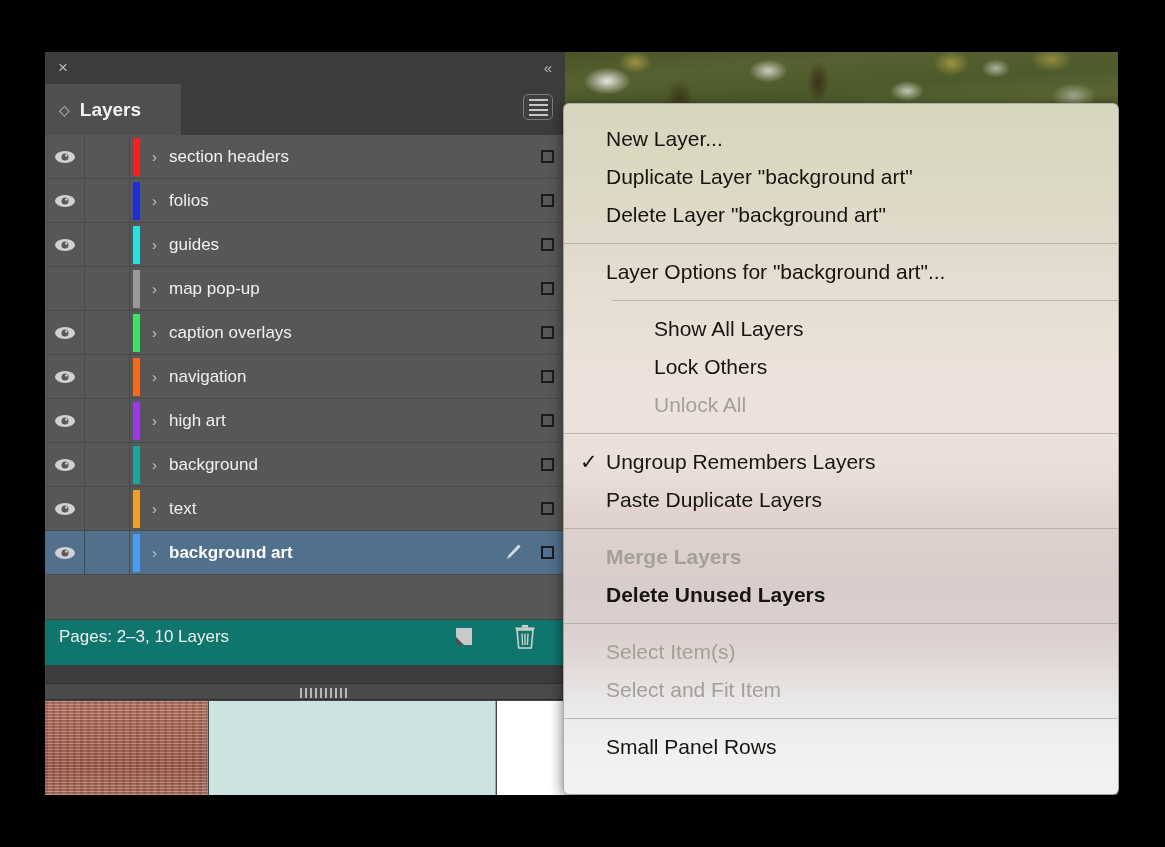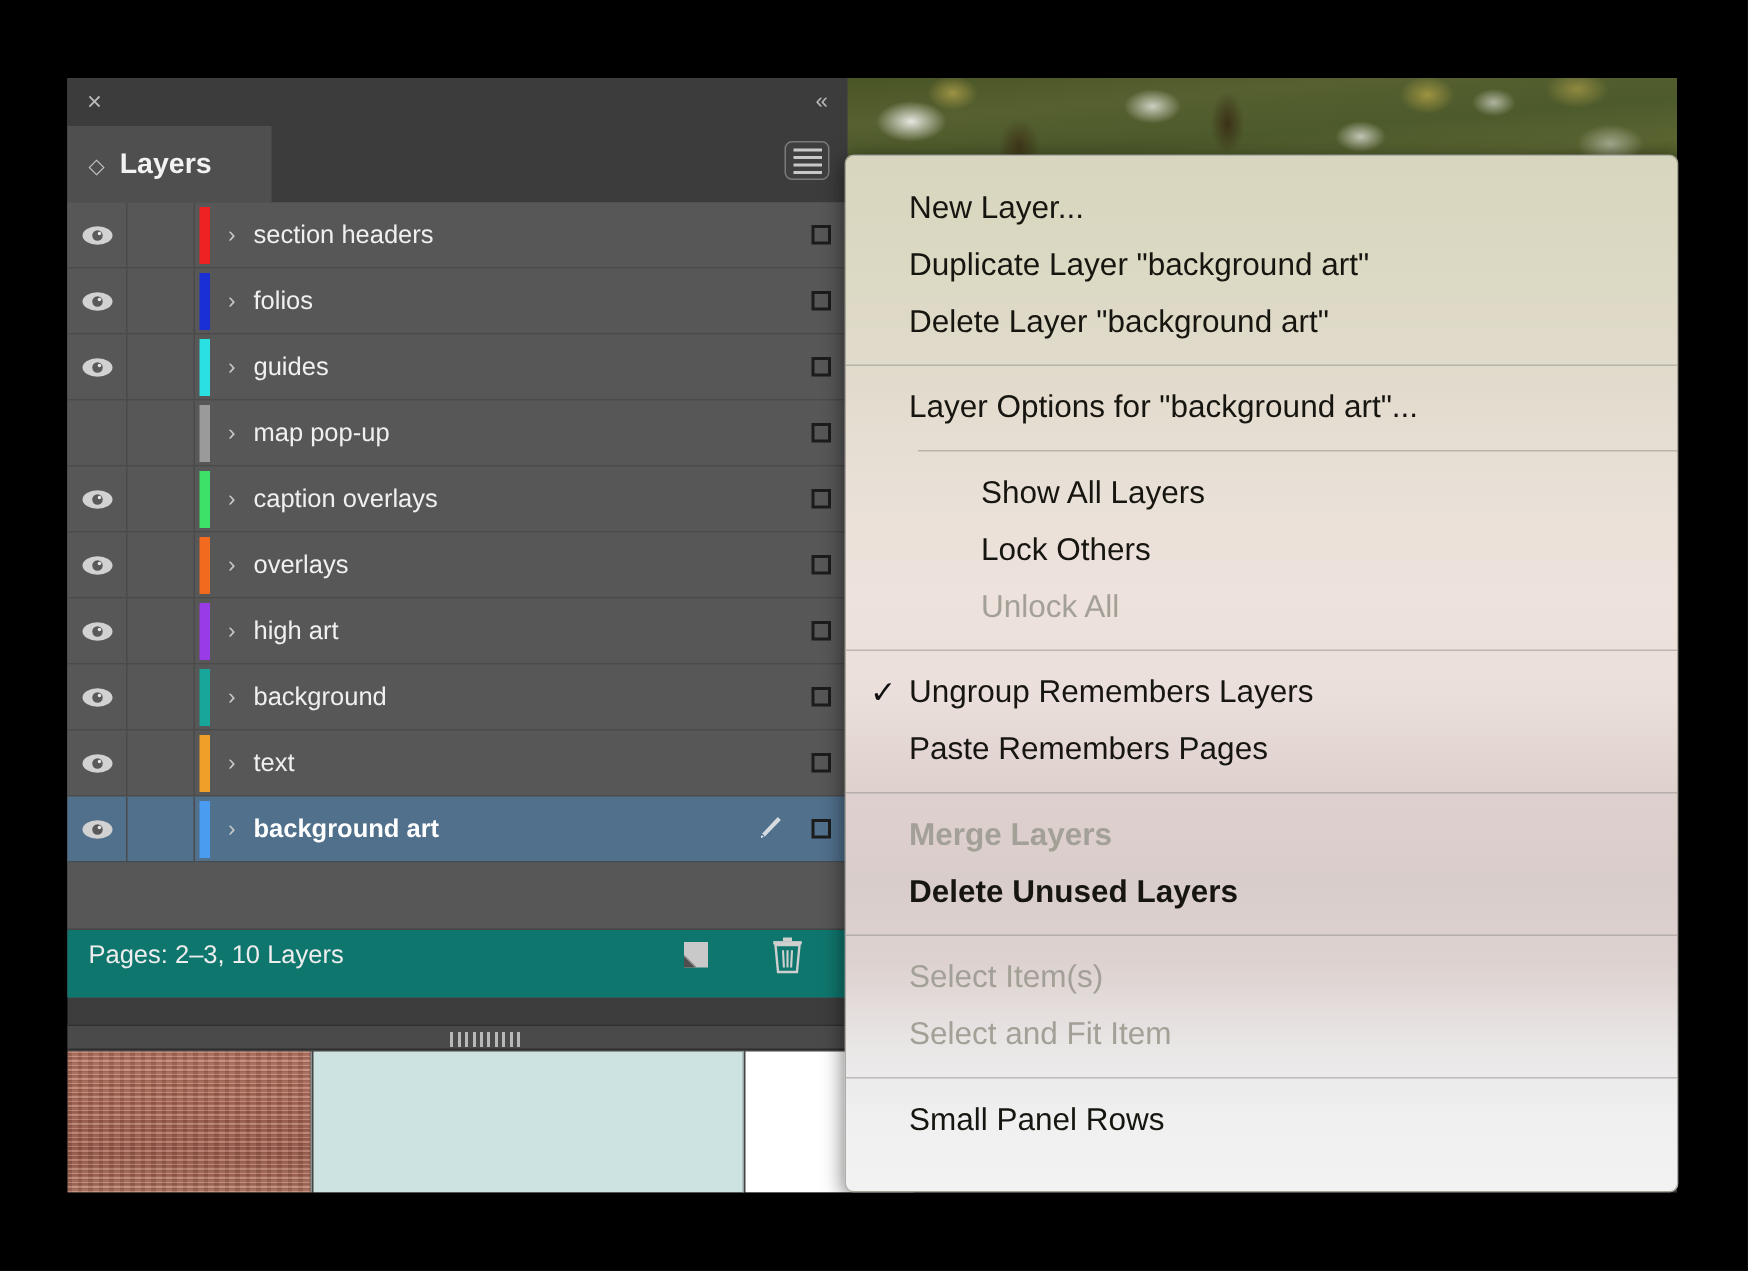--- a/index.html
+++ b/index.html
@@ -313,21 +313,21 @@
               <circle cx="11" cy="8" r="3.5" fill="#5a5a5a"></circle>
               <circle cx="12.3" cy="6.6" r="1.15" fill="#e9e9e9"></circle>
             </svg>
           </div>
           <div class="col-lock"></div>
           <div class="col-swatch">
             <span class="swatch" style="background:#f26a1e"></span>
           </div>
           <div class="col-name">
             <span class="disc">›</span>
-            <span class="lname">overlays</span>
+            <span class="lname">navigation</span>
           </div>
           <div class="col-pen"></div>
           <div class="col-target">
             <span class="target-sq"></span>
           </div>
         </div>
         <div class="row">
           <div class="col-eye">
             <svg width="22" height="16" viewBox="0 0 22 16">
               <ellipse cx="11" cy="8" rx="10" ry="6.1" fill="#d2d2d2"></ellipse>
@@ -473,21 +473,21 @@
         <div class="ctx-item disabled">
           <span>Unlock All</span>
         </div>
       </div>
       <div class="ctx-group" style="padding-top: 9px; padding-bottom: 9px;">
         <div class="ctx-item">
           <span class="tick">✓</span>
           <span>Ungroup Remembers Layers</span>
         </div>
         <div class="ctx-item">
-          <span>Paste Remembers Pages</span>
+          <span>Paste Duplicate Layers</span>
         </div>
       </div>
       <div class="ctx-group" style="padding-top: 9px; padding-bottom: 9px; font-weight: bold;">
         <div class="ctx-item disabled">
           <span>Merge Layers</span>
         </div>
         <div class="ctx-item">
           <span>Delete Unused Layers</span>
         </div>
       </div>

